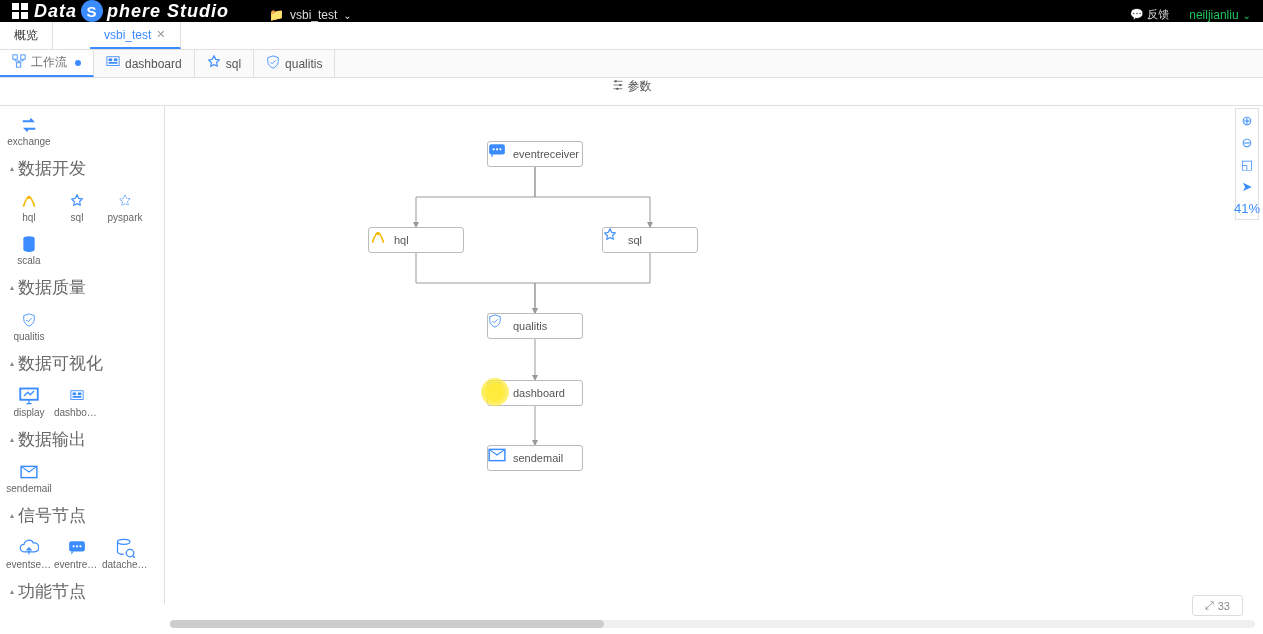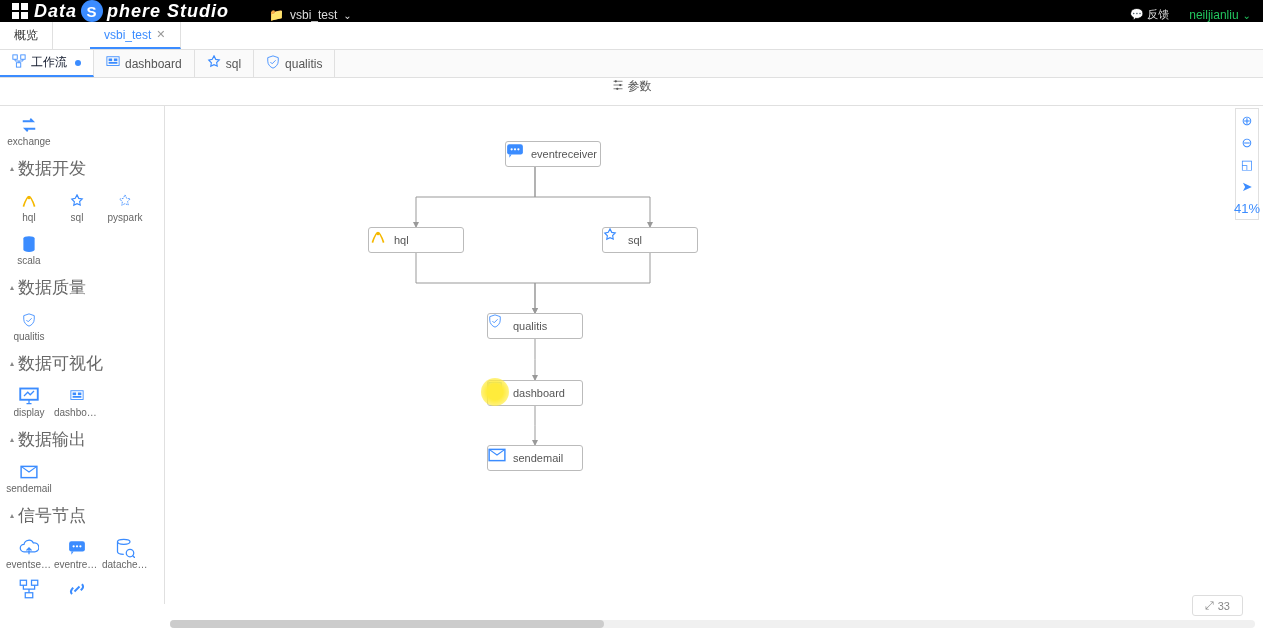--- a/index.html
+++ b/index.html
@@ -15,21 +15,21 @@
 .feedback { color: #ddd; margin-right: 20px; font-size: 11px; display: flex; align-items: center; gap: 3px; }
 .user { color: #22c55e; font-size: 12px; display:flex; align-items:center; gap:4px; }
 
 .tabs-main { height: 28px; border-bottom: 1px solid #e0e0e0; display: flex; align-items: stretch; gap: 37px; }
 .tab-m { padding: 0 14px; display: flex; align-items: center; border-right: 1px solid #e0e0e0; font-size: 12px; cursor: pointer; gap: 5px; }
 .tab-m.active { color: #3b8cff; border-bottom: 2px solid #3b8cff; }
 .close-x { color: #999; font-size: 11px; }
 
 .sub-tabs { height: 28px; border-bottom: 1px solid #e0e0e0; display: flex; align-items: stretch; background: #fafafa; }
 .sub-tab { padding: 0 12px; display: flex; align-items: center; gap: 5px; border-right: 1px solid #e0e0e0; cursor: pointer; font-size: 12px; color:#555;}
-.sub-tab.active { color: #0f172a; border-bottom: 2px solid #3b8cff; background: #fff;}
+.sub-tab.active { color: #737373; border-bottom: 2px solid #3b8cff; background: #fff;}
 .dot { width: 6px; height: 6px; border-radius: 50%; background: #3b8cff; display:inline-block; margin-left:3px;}
 
 .toolbar { height: 28px; border-bottom: 1px solid #e0e0e0; display: flex; align-items: center; padding: 0 8px; gap: 18px; color: #555; font-size: 12px; flex-direction: column; }
 .tb-item { display: flex; align-items: center; gap: 4px; cursor: pointer; }
 
 .workarea { display: flex; height: calc(634px - 38px - 28px - 28px - 28px - 14px); }
 .palette { width: 165px; border-right: 1px solid #e0e0e0; overflow-y: auto; padding: 4px 6px; position: relative; }
 .palette::-webkit-scrollbar { width: 6px; }
 .pgroup-title { font-size: 17px; color: #666; padding: 6px 4px; display: flex; align-items: center; gap: 4px; }
 .pgroup-title::before { content: "▴"; font-size: 8px; color: #888; }
@@ -286,20 +286,21 @@
             <svg viewBox="0 0 16 16" width="20" height="20">
               <ellipse cx="7" cy="3" rx="5" ry="2" fill="none" stroke="#3b8cff"></ellipse>
               <path d="M2 3v8c0 1.1 2.2 2 5 2" fill="none" stroke="#3b8cff"></path>
               <circle cx="12" cy="12" r="3" fill="none" stroke="#3b8cff"></circle>
               <path d="M14 14l2 2" stroke="#3b8cff"></path>
             </svg>
           </div>
           <div class="pitem-label">datachec...</div>
         </div>
       </div>
+      <div class="pgroup-title">功能节点</div>
       <div class="pgrid">
         <div class="pitem">
           <div class="pitem-icon">
             <svg viewBox="0 0 16 16" width="20" height="20">
               <rect x="1" y="1" width="5" height="4" fill="none" stroke="#3b8cff"></rect>
               <rect x="10" y="1" width="5" height="4" fill="none" stroke="#3b8cff"></rect>
               <rect x="5" y="11" width="6" height="4" fill="none" stroke="#3b8cff"></rect>
               <path d="M3.5 5v3h9V5M8 8v3" stroke="#3b8cff" fill="none"></path>
             </svg>
           </div>
@@ -321,21 +322,21 @@
           </marker>
         </defs>
         <path d="M370 61 L370 91 L251 91 L251 121" stroke="#999" fill="none" marker-end="url(#arr)"></path>
         <path d="M370 61 L370 91 L485 91 L485 121" stroke="#999" fill="none" marker-end="url(#arr)"></path>
         <path d="M251 147 L251 177 L370 177 L370 207" stroke="#999" fill="none" marker-end="url(#arr)"></path>
         <path d="M485 147 L485 177 L370 177 L370 207" stroke="#999" fill="none" marker-end="url(#arr)"></path>
         <path d="M370 233 L370 253.5 L370 253.5 L370 274" stroke="#999" fill="none" marker-end="url(#arr)"></path>
         <path d="M370 300 L370 319.5 L370 319.5 L370 339" stroke="#999" fill="none" marker-end="url(#arr)"></path>
       </svg>
     <div class="highlight-cursor" style="left: 316px; top: 272px;"></div>
-  <div class="node" style="left: 340px; top: 35px;">
+  <div class="node" style="left: 322px; top: 35px;">
         <span class="node-icon">
           <svg viewBox="0 0 16 16" width="18" height="18">
             <rect x="1" y="2" width="14" height="9" rx="2" fill="#3b8cff"></rect>
             <path d="M5 11l-2 3v-3" fill="#3b8cff"></path>
             <circle cx="5" cy="6.5" r="1" fill="#fff"></circle>
             <circle cx="8" cy="6.5" r="1" fill="#fff"></circle>
             <circle cx="11" cy="6.5" r="1" fill="#fff"></circle>
           </svg>
         </span>
         <span>eventreceiver</span>

